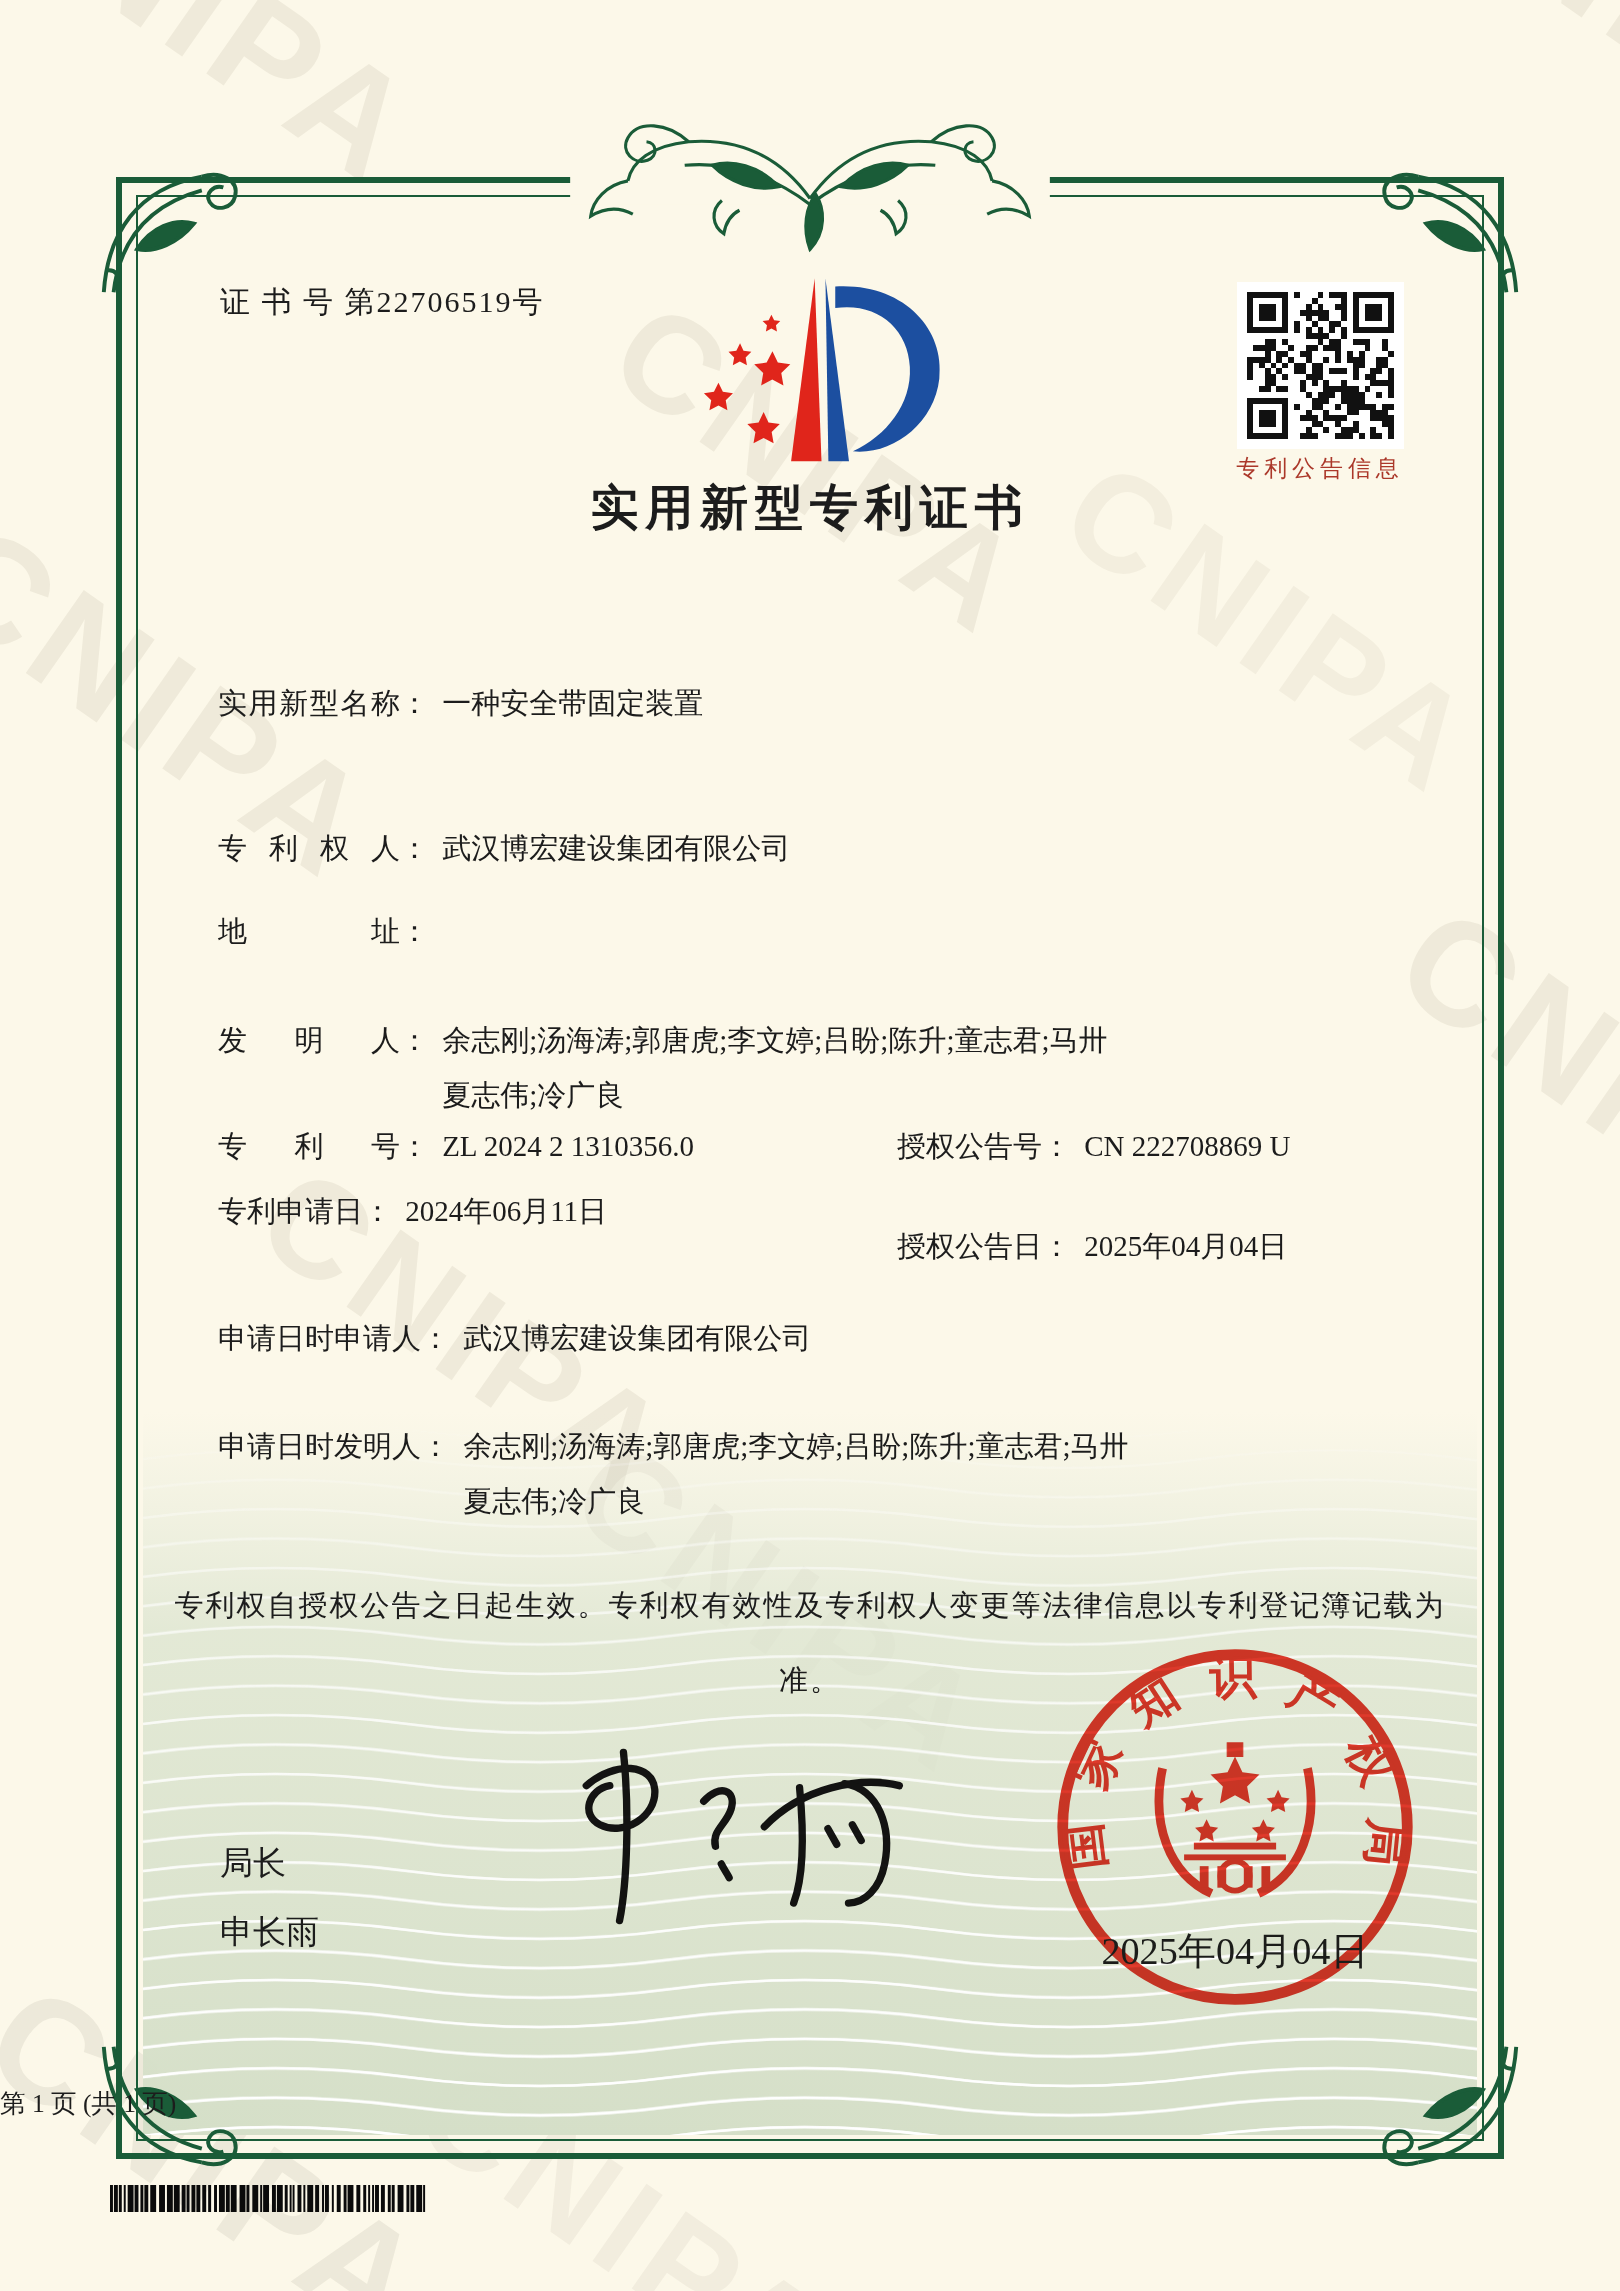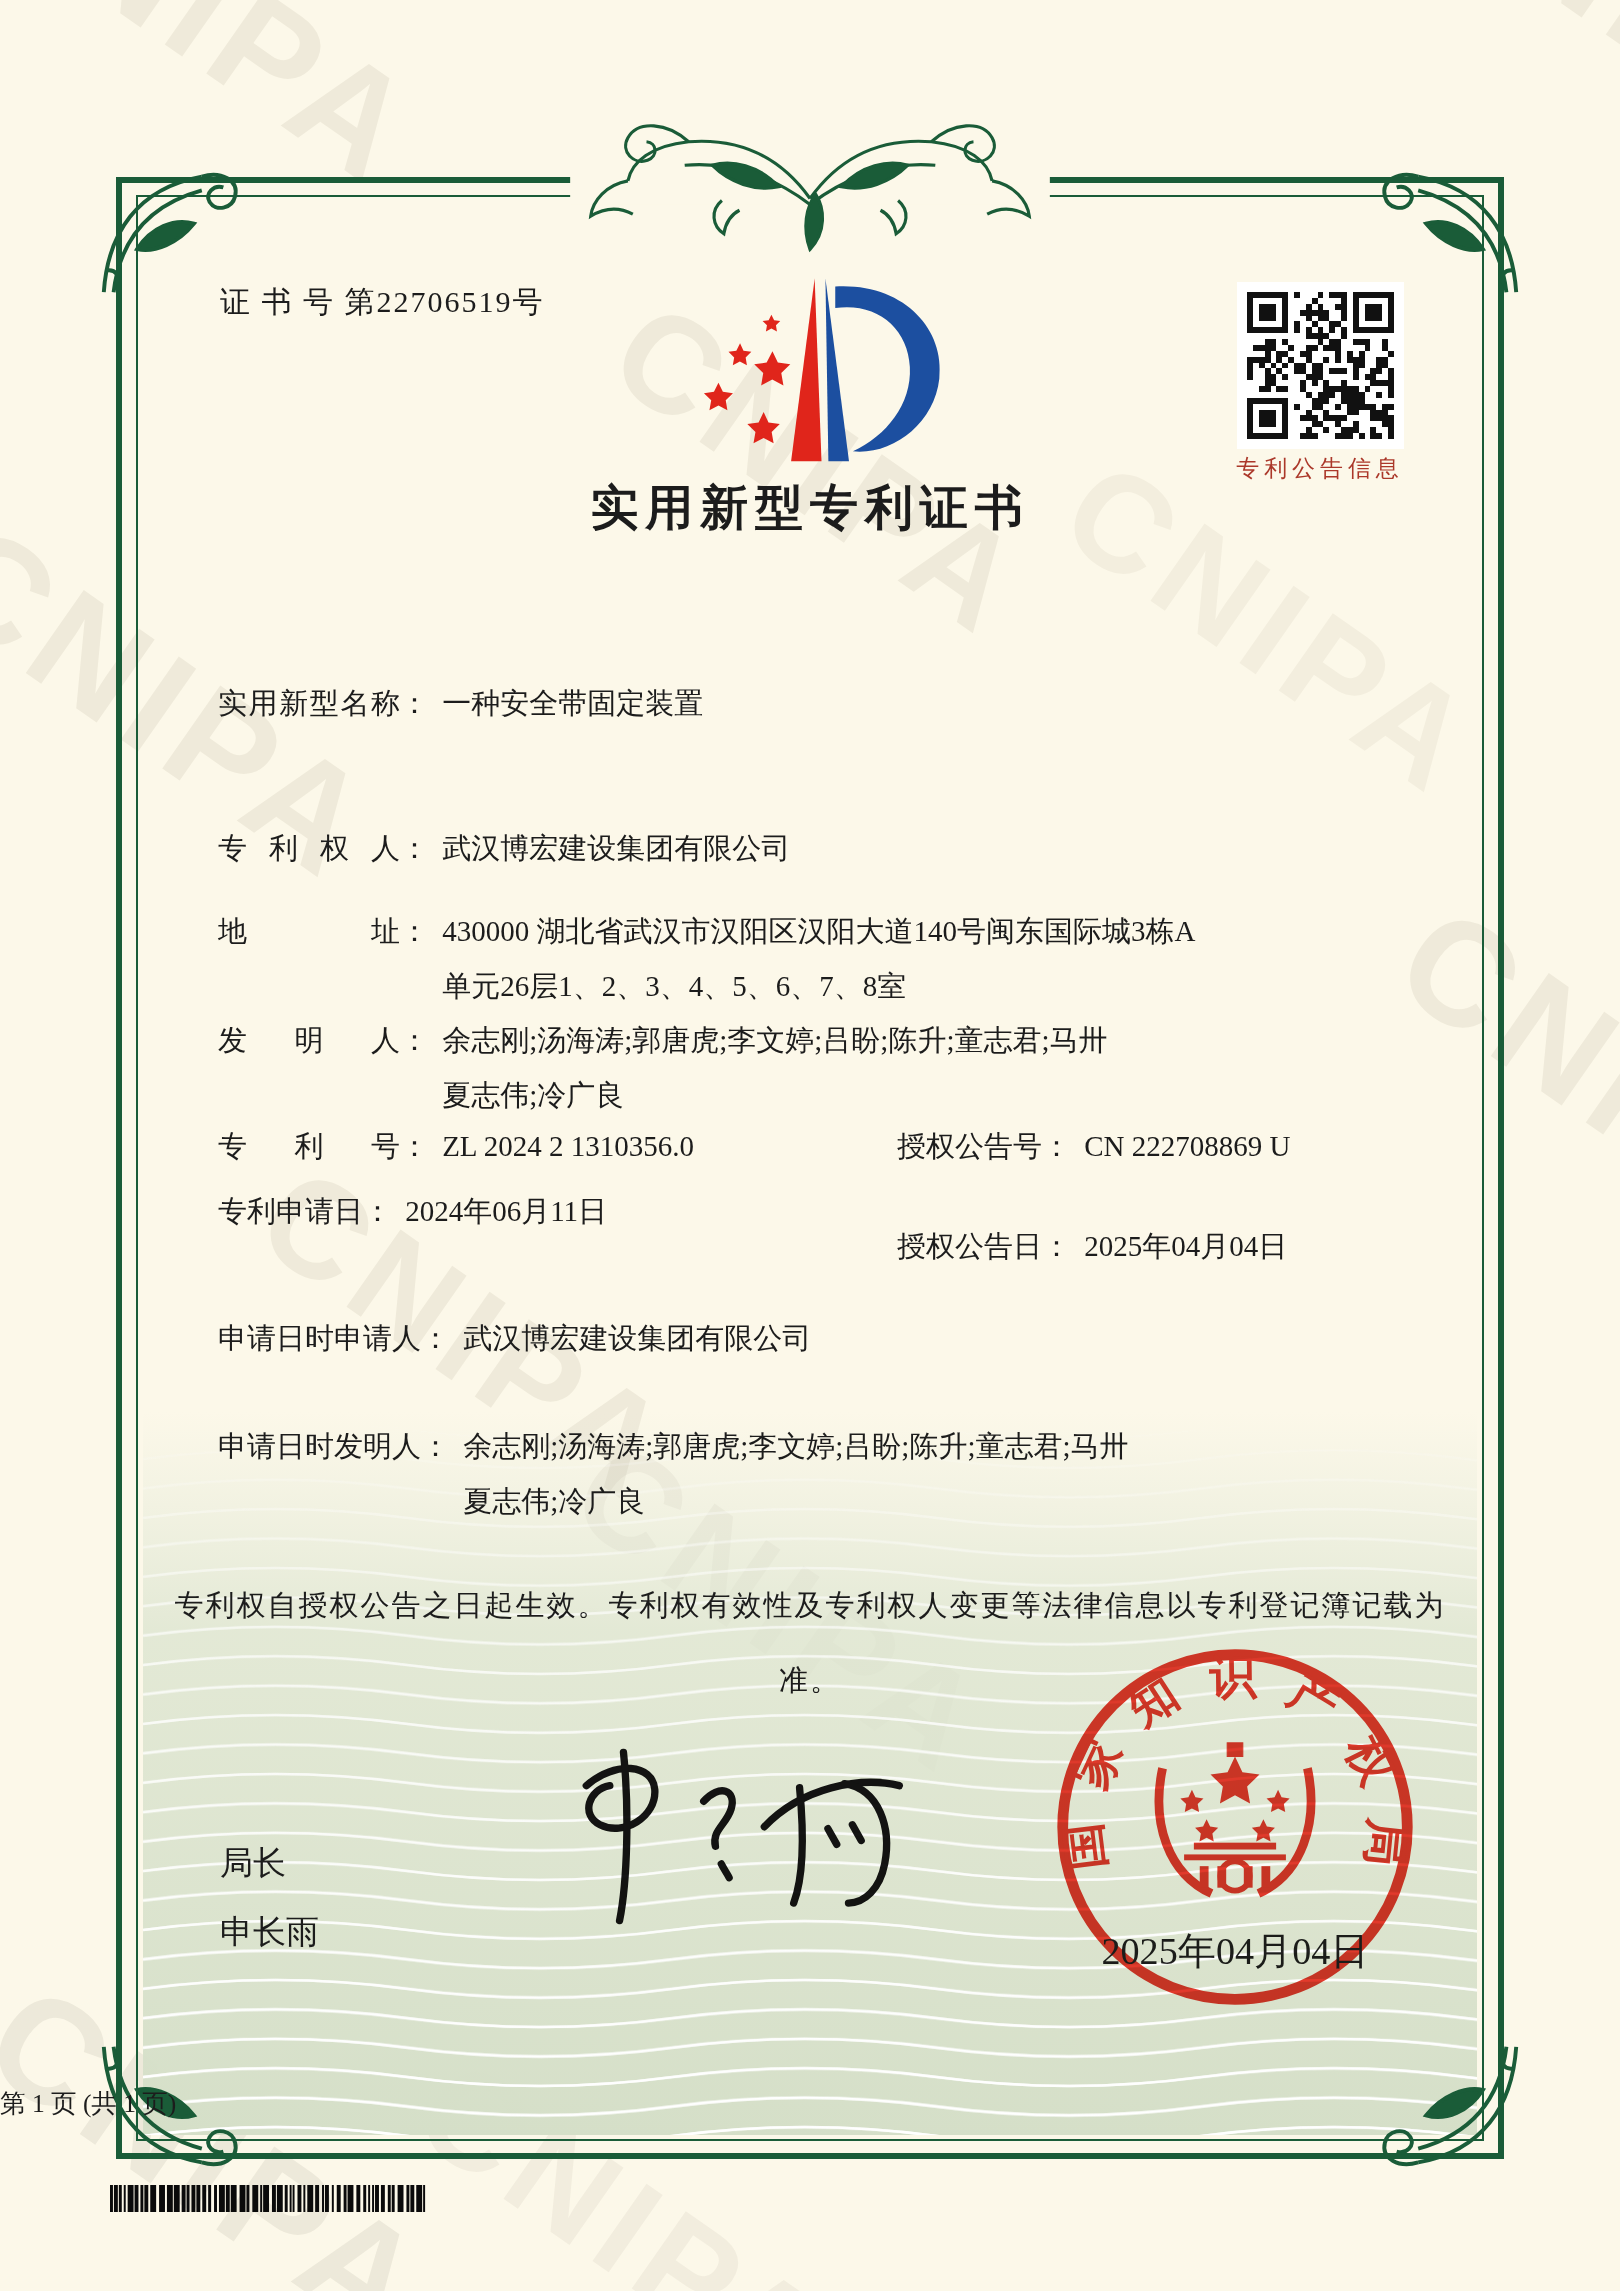--- a/index.html
+++ b/index.html
@@ -386,24 +386,20 @@
   <span class="val">一种安全带固定装置</span>
 </div>
 
 <div class="row" style="top:821px">
   <span class="lbl">专利权人</span><span class="colon">：</span>
   <span class="val">武汉博宏建设集团有限公司</span>
 </div>
 
 <div class="row" style="top:904px">
   <span class="lbl">地址</span><span class="colon">：</span>
-  <span class="val">
-    <div>430000 湖北省武汉市汉阳区汉阳大道140号闽东国际城3栋A</div>
-    <div>单元26层1、2、3、4、5、6、7、8室</div>
-  </span>
 </div>
 
 <div class="row" style="top:1013px">
   <span class="lbl">发明人</span><span class="colon">：</span>
   <span class="val">
     <div>余志刚;汤海涛;郭唐虎;李文婷;吕盼;陈升;童志君;马卅</div>
     <div>夏志伟;冷广良</div>
   </span>
 </div>
 

